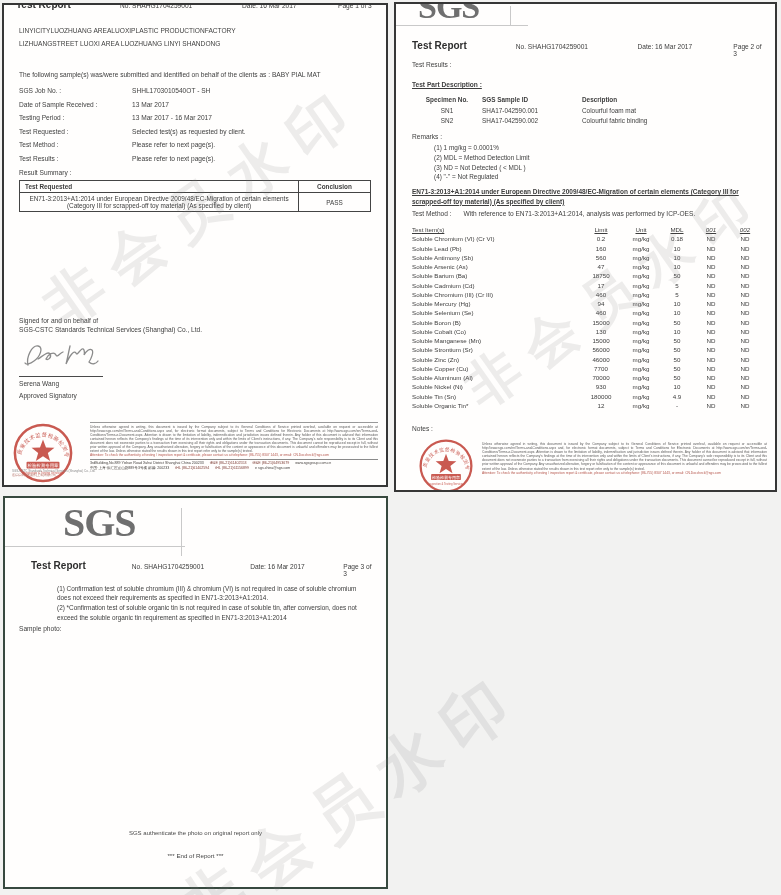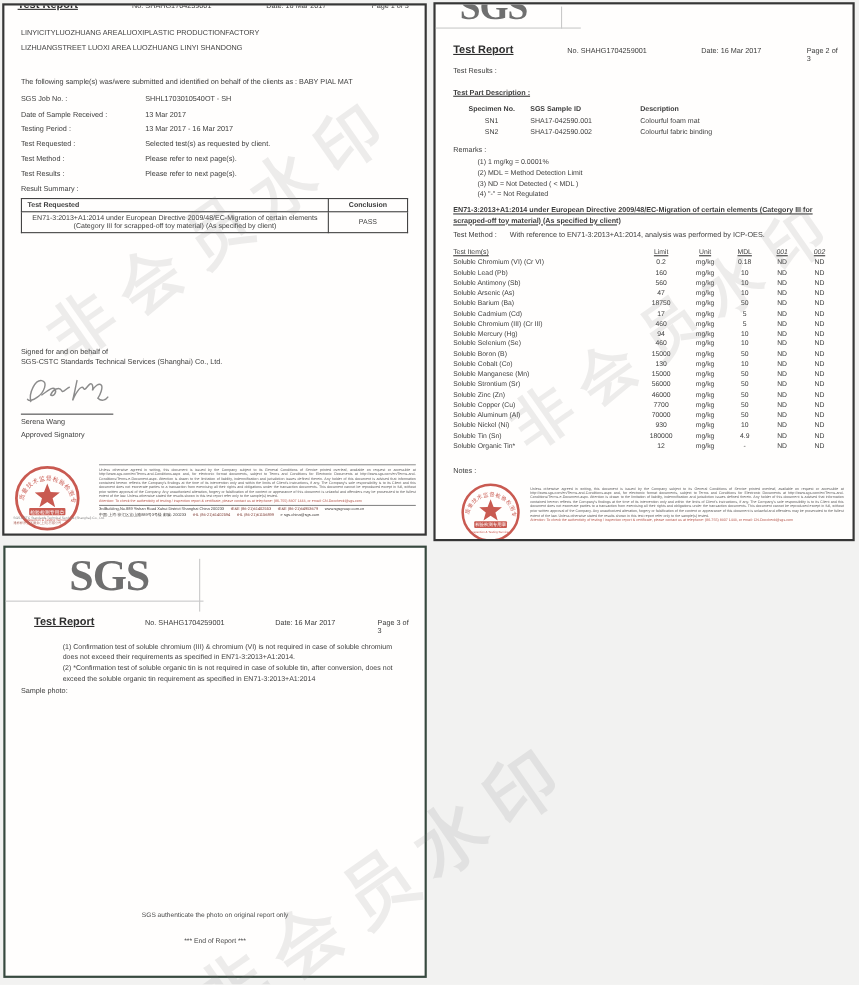--- a/index.html
+++ b/index.html
@@ -9,21 +9,21 @@
   #page1 { left:2px; top:3px; width:386px; height:484px; }
   #page2 { left:394px; top:2px; width:383px; height:490px; }
   #page3 { left:3px; top:496px; width:385px; height:393px; border-color:#37493f; }
   .abs { position:absolute; }
   .t { font-size:6.6px; line-height:1.3; color:#3e3e3e; }
   .b { font-weight:bold; }
   .u { text-decoration:underline; }
   .report-title { font-size:10px; font-weight:bold; color:#2e2e2e; }
   .hdr-meta { font-size:6.6px; color:#3c3c3c; }
   .hdr-row { display:flex; align-items:baseline; }
-  .hdr-row .w1{width:104px;text-decoration:underline;} .hdr-row .w2{width:122px;} .hdr-row .w3{width:96px;}
+  .hdr-row .w1{width:104px;} .hdr-row .w2{width:122px;} .hdr-row .w3{width:96px;}
   
   #p1-strip { top:-6px; left:12px; right:8px; height:11px; }
   
   #p1-client { top:22px; left:15px; }
   #p1-sample { top:66px; left:15px; }
   #p1-fields { top:82px; left:15px; right:12px; }
   .field-row { display:flex; height:13.6px; }
   .field-row .fl { width:113px; }
   #p1-summary-label { top:164px; left:15px; }
   #p1-table { top:175px; left:15px; width:352px; border-collapse:collapse; }

